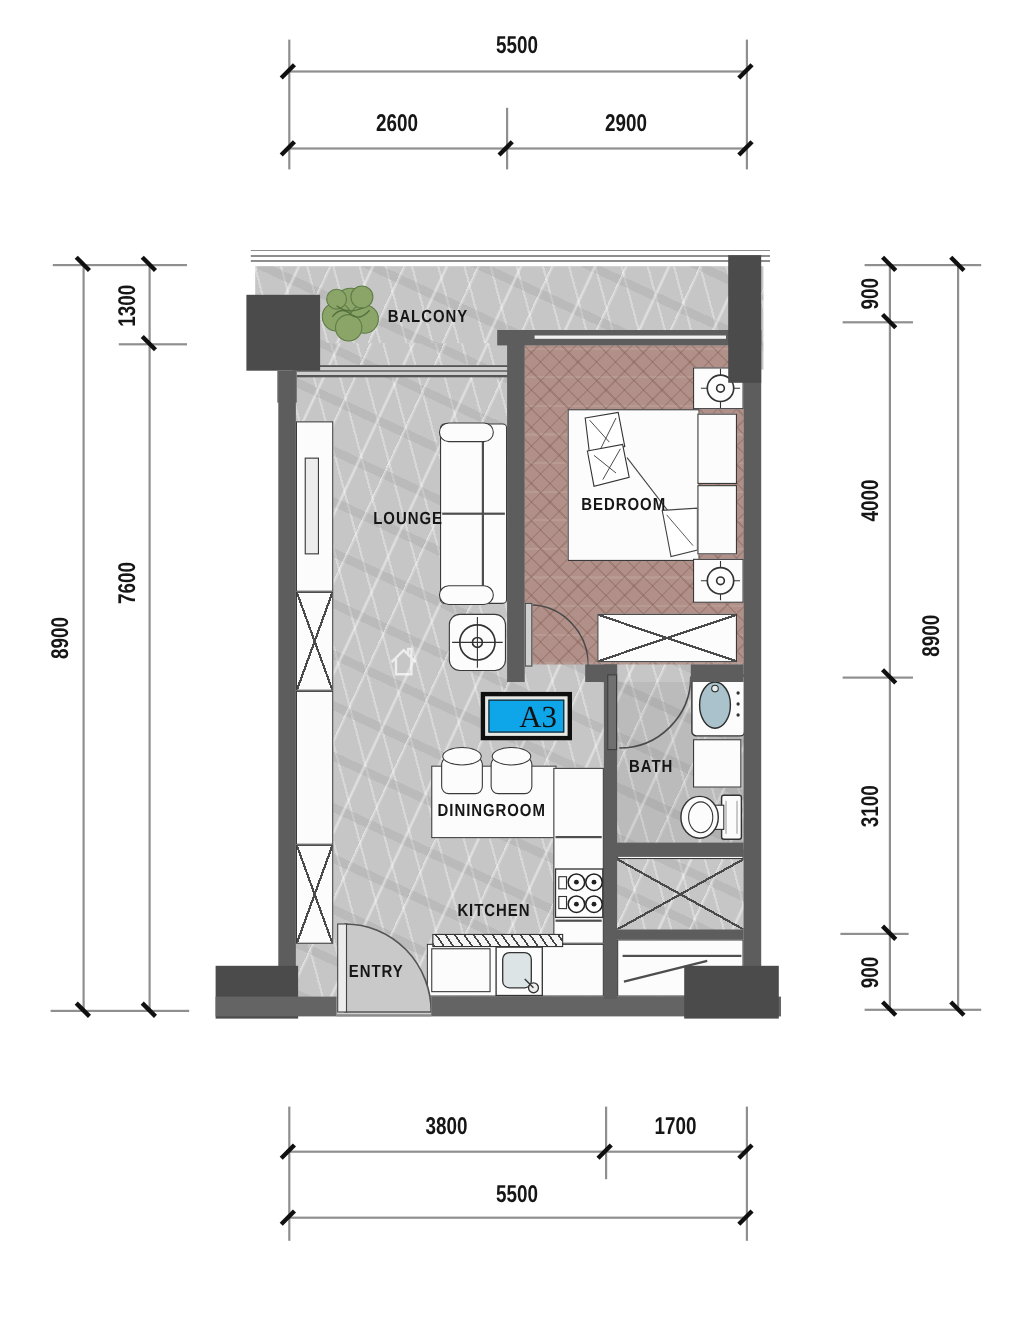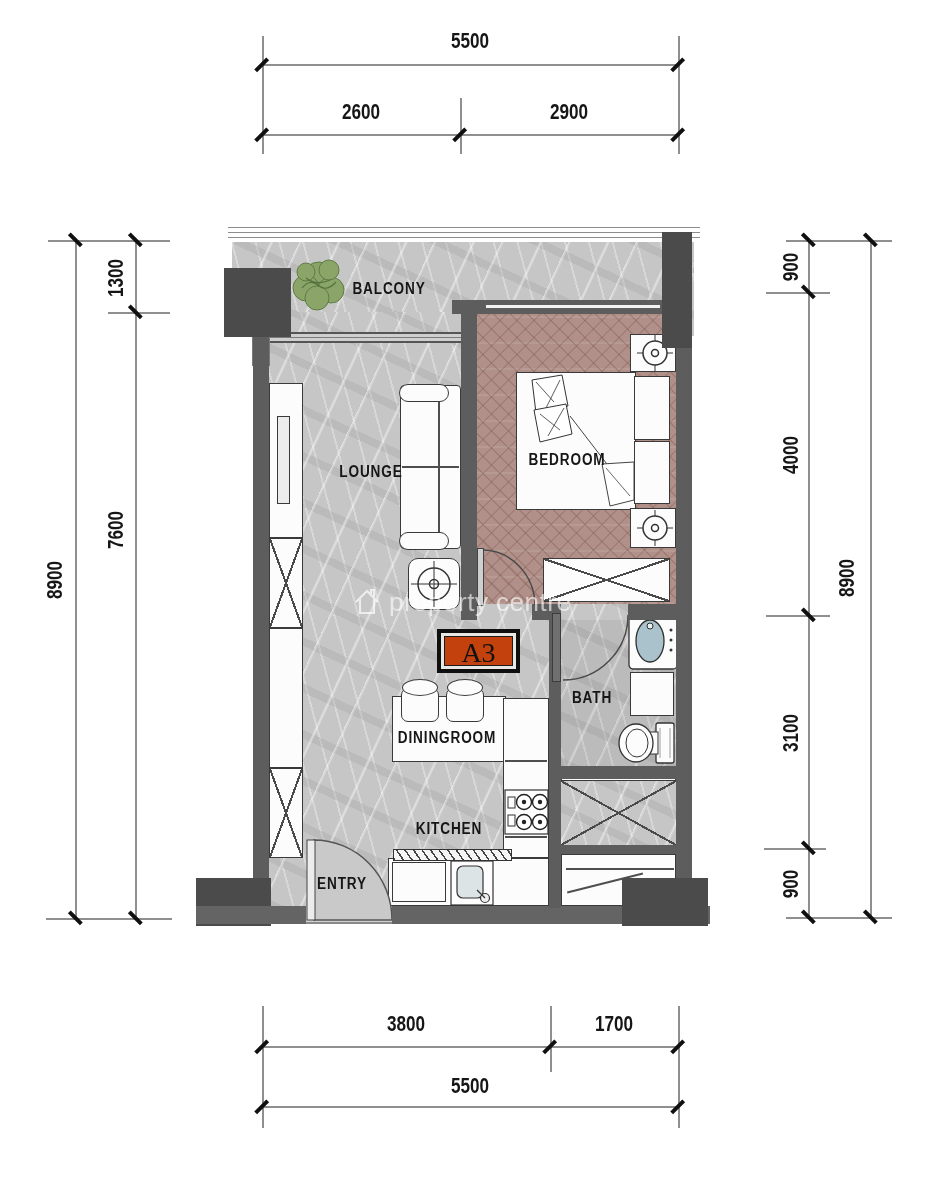--- a/index.html
+++ b/index.html
@@ -37,23 +37,23 @@
   .stool::before{content:"";position:absolute;left:0px;right:0px;top:-10px;height:15px;background:#fcfcfc;border:1.5px solid #3a3a3a;border-radius:50%;}
   .rail{position:absolute;background:repeating-linear-gradient(180deg,#8d8d8d 0px,#8d8d8d 1.5px,rgba(0,0,0,0) 1.5px,rgba(0,0,0,0) 4.8px);}
   .glassdoor{position:absolute;background:linear-gradient(#555 0 2px,#cfcfcf 2px 4.5px,#7a7a7a 4.5px 6px,#cfcfcf 6px 9px,#555 9px 11px);}
   
   .rlabel{position:absolute;width:180px;height:18px;text-align:center;
           font:700 16px "Liberation Sans",sans-serif;letter-spacing:1px;color:#161616;
           transform:scaleX(.85);white-space:nowrap;}
   
   .badge{position:absolute;left:437px;top:629px;width:83px;height:44px;background:#e7e7e3;
          border:4px solid #0f0f0f;box-sizing:border-box;}
-  .badge-inner{position:absolute;left:3px;right:3px;top:3px;bottom:3px;background:#c2410c;
-         border:1.5px solid #1a1a1a;text-align:center;
-         font:28px "Liberation Serif",serif;color:#111;line-height:32px;}
+  .badge-inner{position:absolute;left:3px;right:3px;top:3px;bottom:3px;background:#0ea5e9;
+         border:1.5px solid #1a1a1a;text-align:left;
+         font:28px "Liberation Serif",serif;color:#111;line-height:32px;padding-left:27px;}
   
   .wm{position:absolute;left:352px;top:586px;display:flex;align-items:center;gap:7px;}
   .wm-text{font:400 26px "Liberation Sans",sans-serif;color:rgba(255,255,255,.62);letter-spacing:.5px;white-space:nowrap;}
 </style>
 </head>
 <body>
 
 <div class="canvas">
 
   <div class="dl v" style="left:262px;top:36px;height:118px"></div>
@@ -276,16 +276,15 @@
   <div class="rlabel" style="left:252px;top:875px">ENTRY</div>
 
   <div class="badge">
     <div class="badge-inner">A3</div>
   </div>
 
   <div class="wm">
     <svg width="30" height="32">
       <path d="M4,16 L15,5 L26,16 M8,13 V27 H22 V13 M19,8 V4 H22 V11" fill="none" stroke="rgba(255,255,255,.68)" stroke-width="2.2"></path>
     </svg>
-    <span class="wm-text">property centre</span>
   </div>
 
 </div>
 
 </body></html>

